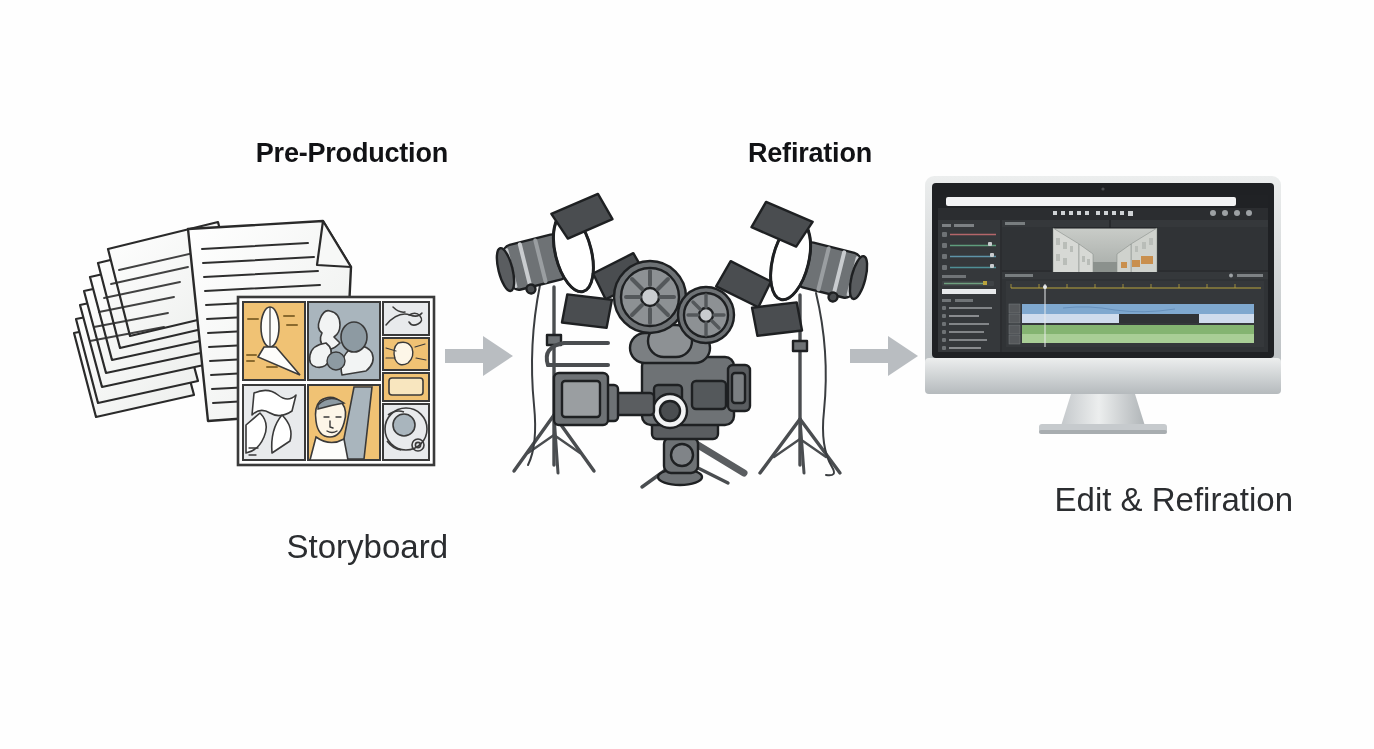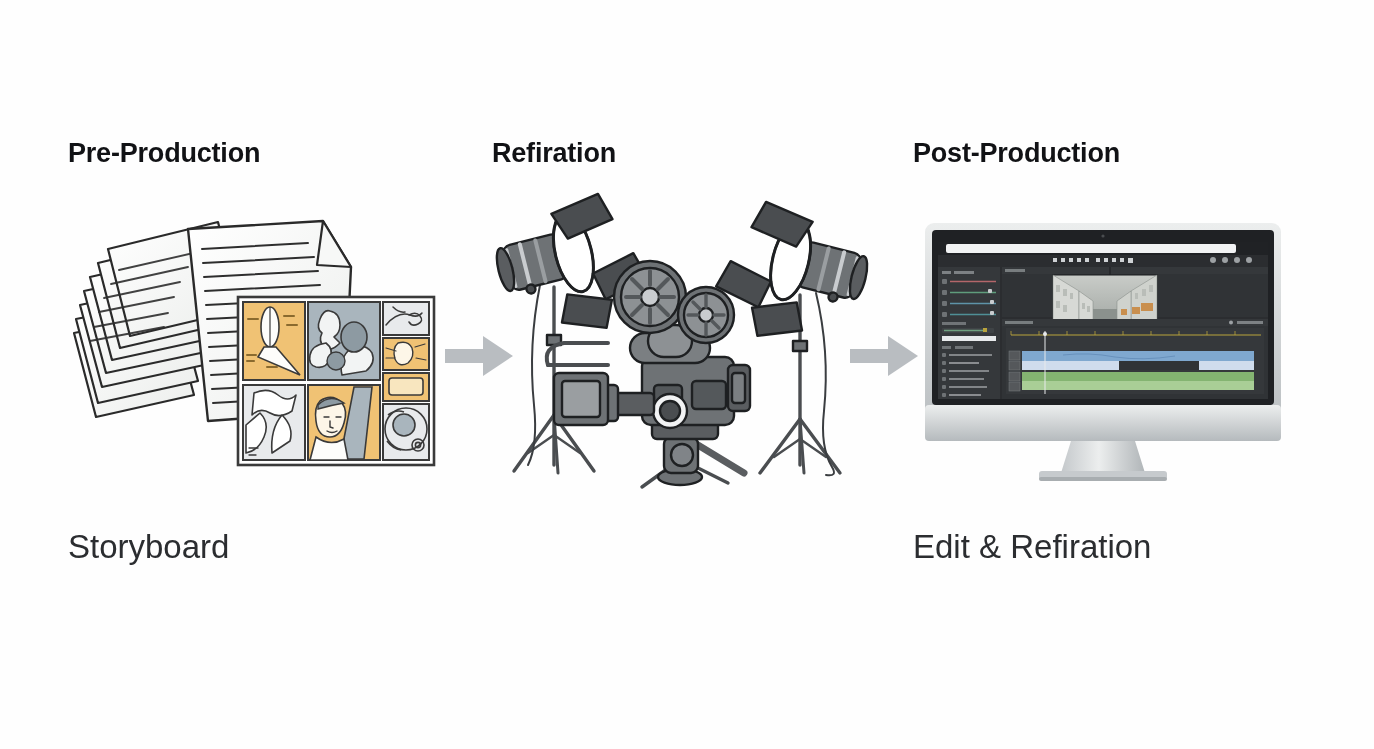--- a/index.html
+++ b/index.html
@@ -17,21 +17,21 @@
   }
 
   
   .stage {
     position: absolute;
     top: 140px;
     width: 380px;
     height: 440px;
     display: flex;
     flex-direction: column;
-    align-items: flex-start;
+    align-items: flex-end;
     gap: 13px;
   }
   #stage-pre  { left: 68px; }
   #stage-prod { left: 492px; }
   #stage-post { left: 913px; }
 
   .stage-title {
     font-size: 27px;
     font-weight: bold;
     color: #111215;
@@ -344,21 +344,20 @@
 
   </div>
 
   <div class="arrow" id="arrow-2">
     <svg class="art-svg" viewBox="0 0 72 52" xmlns="http://www.w3.org/2000/svg">
       <path d="M2 19 L40 19 L40 6 L70 26 L40 46 L40 33 L2 33 Z" fill="#b9bdc1"></path>
     </svg>
   </div>
 
   <div class="stage" id="stage-post">
-    <div class="stage-title">Post-Production</div>
 
     <div class="stage-art">
       <svg class="art-svg" viewBox="0 0 380 280" xmlns="http://www.w3.org/2000/svg">
         <defs>
           <linearGradient id="chassis" x1="0" y1="0" x2="0" y2="1">
             <stop offset="0%" stop-color="#eceeee"></stop>
             <stop offset="100%" stop-color="#b5babd"></stop>
           </linearGradient>
           <linearGradient id="standGrad" x1="0" y1="0" x2="1" y2="0">
             <stop offset="0%" stop-color="#c4c8cb"></stop>

